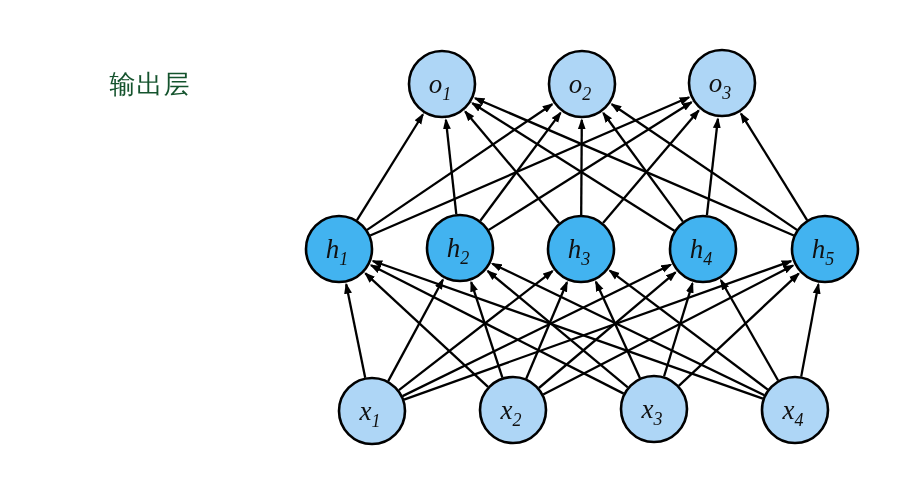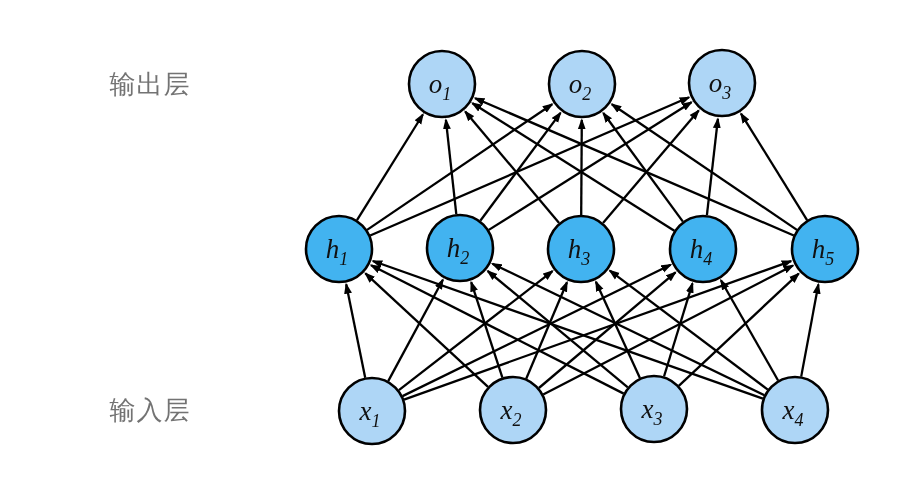--- a/index.html
+++ b/index.html
@@ -18,21 +18,21 @@
   .figure svg {
     position: absolute;
     left: 0;
     top: 0;
   }
   .layer-label {
     position: absolute;
     transform: translate(-50%, -50%);
     font-size: 26px;
     letter-spacing: 1px;
-    color: #737373;
+    color: #14532d;
     white-space: nowrap;
     font-family: "Liberation Sans", sans-serif;
   }
   .node-text {
     font-family: "Liberation Serif", serif;
     font-style: italic;
   }
 </style>
 </head>
 <body>
@@ -127,14 +127,13 @@
           <text x="580" y="93" text-anchor="middle" fill="#111111" class="node-text" font-size="27"><tspan>o</tspan><tspan font-size="18" dy="7">2</tspan></text>
         </g>
         <g>
           <circle cx="722" cy="83" r="33" fill="#aed6f6" stroke="#000000" stroke-width="2.6"></circle>
           <text x="720" y="92" text-anchor="middle" fill="#111111" class="node-text" font-size="27"><tspan>o</tspan><tspan font-size="18" dy="7">3</tspan></text>
         </g>
       </g>
   </svg>
 
   <div class="layer-label" id="label-output" style="left: 150px; top: 84px;">输出层</div>
-  <div class="layer-label" id="label-input" style="left: 150px; top: 410px;">输入层</div>
 </div>
 
 </body></html>

